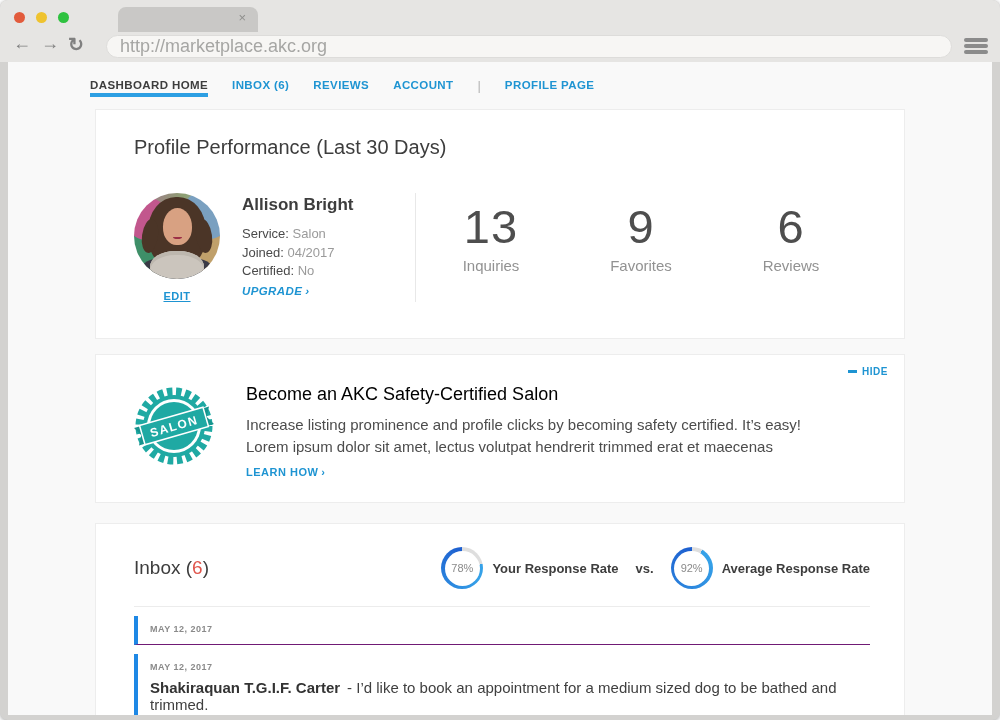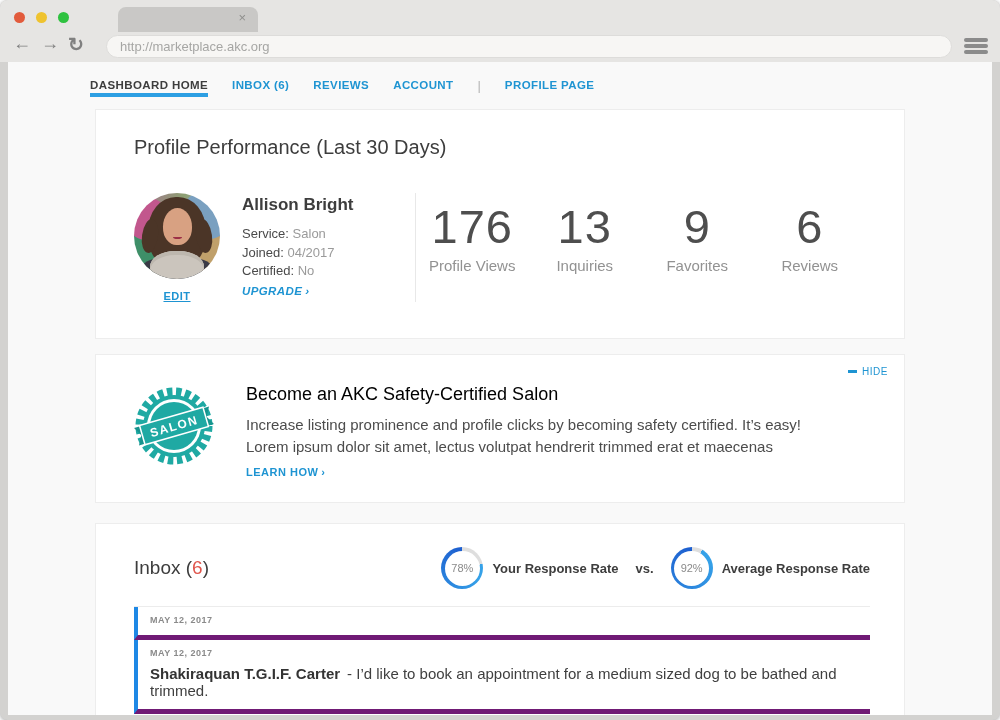--- a/index.html
+++ b/index.html
@@ -12,21 +12,21 @@
   .traffic { position:absolute; top:12px; left:14px; display:flex; gap:11px; }
   .light { width:11px; height:11px; border-radius:50%; }
   .light.red{ background:#e25b3c; } .light.yellow{ background:#efc32f; } .light.green{ background:#2fc240; }
   .tab { position:absolute; left:118px; top:7px; width:140px; height:25px; background:#c9c8c6;
          border-radius:8px 8px 0 0; }
   .tab-close { position:absolute; right:12px; top:3px; font-size:13px; color:#8f8f8d; cursor:default; }
   .toolbar { position:absolute; top:32px; left:0; right:0; height:30px; }
   .nav-btn { position:absolute; top:1px; font-size:18px; color:#808080; font-weight:bold; }
   .nav-btn.back{ left:13px; } .nav-btn.fwd{ left:41px; } .nav-btn.reload{ left:68px; font-size:19px; }
   .urlbar { position:absolute; left:106px; right:48px; top:3px; height:23px; border-radius:12px;
-            background:#f7f6f4; border:1px solid #dddcda; color:#a6a6a4; font-size:13px;
+            background:#f7f6f4; border:1px solid #dddcda; color:#a6a6a4; font-size:18px;
             line-height:21px; padding-left:13px; }
   .menu-icon { position:absolute; right:12px; top:6px; width:24px; }
   .menu-icon span { display:block; width:24px; height:3.6px; background:#8b8b8b; border-radius:2px; margin-bottom:2.6px; }
 
   
   .page { position:absolute; top:62px; left:8px; right:8px; bottom:5px; background:#f9f9f9; overflow:hidden; }
 
   .topnav { display:flex; align-items:flex-start; gap:24px; padding:17px 0 0 82px; }
   .nav-item { font-size:11.5px; font-weight:bold; letter-spacing:.4px; color:#1e94d2; padding-bottom:2px; cursor:pointer; }
   .nav-item.active { color:#3d3d3d; border-bottom:4px solid #2d9fe3; }
@@ -64,41 +64,41 @@
   .upgrade { margin-top:4px; font-size:11.5px; font-weight:bold; color:#1e94d2; letter-spacing:.4px; cursor:pointer;font-style:italic; }
   .chev { font-weight:bold; margin-left:3px; }
 
   .stats { flex:1; display:flex; padding-top:6px; }
   .stat { flex:1; text-align:center; }
   .stat-num { font-size:47px; font-weight:300; color:#4e4e4e; letter-spacing:1px; }
   .stat-lbl { font-size:15px; color:#929292; margin-top:3px; }
 
   .card2 { margin-top:15px; padding:29px 38px 24px; display:flex; align-items:flex-start; }
   .hide-btn { position:absolute; top:11px; right:16px; display:flex; align-items:center; gap:5px;
-              font-size:10px; font-weight:normal; color:#1e94d2; letter-spacing:.5px; cursor:pointer; }
+              font-size:10px; font-weight:bold; color:#1e94d2; letter-spacing:.5px; cursor:pointer; }
   .hide-dash { width:9px; height:2.5px; background:#1e94d2; display:inline-block; }
   .badge-wrap { width:80px; margin-right:32px; margin-top:2px; }
   .promo-body { flex:1; }
   .promo-title { font-size:18px; color:#000000; margin-bottom:9px; }
   .promo-line { font-size:15px; color:#4c4c4c; line-height:21.5px; }
   .learn-how { margin-top:9px; font-size:11px; font-weight:bold; color:#1e94d2; letter-spacing:.5px; cursor:pointer; }
 
   .card3 { margin-top:20px; padding:23px 34px 0 38px; border-bottom:none; min-height:215px; }
   .inbox-head { display:flex; align-items:center; justify-content:space-between; }
   .inbox-title { font-size:19px; color:#3d3d3d; }
   .inbox-count { color:#e0564d; }
   .rates { display:flex; align-items:center; gap:9px; }
   .ring { width:42px; height:42px; border-radius:50%; position:relative; }
   .ring-inner { position:absolute; inset:3.5px; background:#fff; border-radius:50%;
                 display:flex; align-items:center; justify-content:center; font-size:11px; color:#8a8a8a; }
   .rate-lbl { font-size:13px; color:#3d3d3d; font-weight:bold; }
   .vs { font-size:13px; color:#3d3d3d; font-weight:bold; margin:9px 8px; }
 
   .msg-list { margin-top:17px; border-top:1px solid #ececec; }
-  .msg-row { border-left:4px solid #1e88e5; border-bottom:5px solid #701a75; padding:8px 0 10px 12px; cursor:pointer; }
+  .msg-row { border-left:4px solid #1e88e5; border-bottom:1px solid #701a75; padding:8px 0 10px 12px; cursor:pointer;margin-top:9px; }
   .msg-date { font-size:9px; font-weight:bold; color:#8a8a8a; letter-spacing:.5px; }
   .msg-line { margin-top:7px; font-size:15px; color:#3f3f3f; }
   .msg-name { font-weight:bold; color:#333; margin-right:7px; }
 </style>
 </head>
 <body>
 
 <div class="window">
 
   <div class="chrome">
@@ -161,24 +161,20 @@
             <div class="field">
               <span class="lbl">Certified:</span>
               <span class="val"> <span>No</span></span>
             </div>
             <div class="upgrade">
               <span>UPGRADE</span><span class="chev">›</span>
             </div>
           </div>
         </div>
         <div class="stats">
-          <div class="stat">
-            <div class="stat-num">176</div>
-            <div class="stat-lbl">Profile Views</div>
-          </div>
           <div class="stat">
             <div class="stat-num">13</div>
             <div class="stat-lbl">Inquiries</div>
           </div>
           <div class="stat">
             <div class="stat-num">9</div>
             <div class="stat-lbl">Favorites</div>
           </div>
           <div class="stat">
             <div class="stat-num">6</div>

